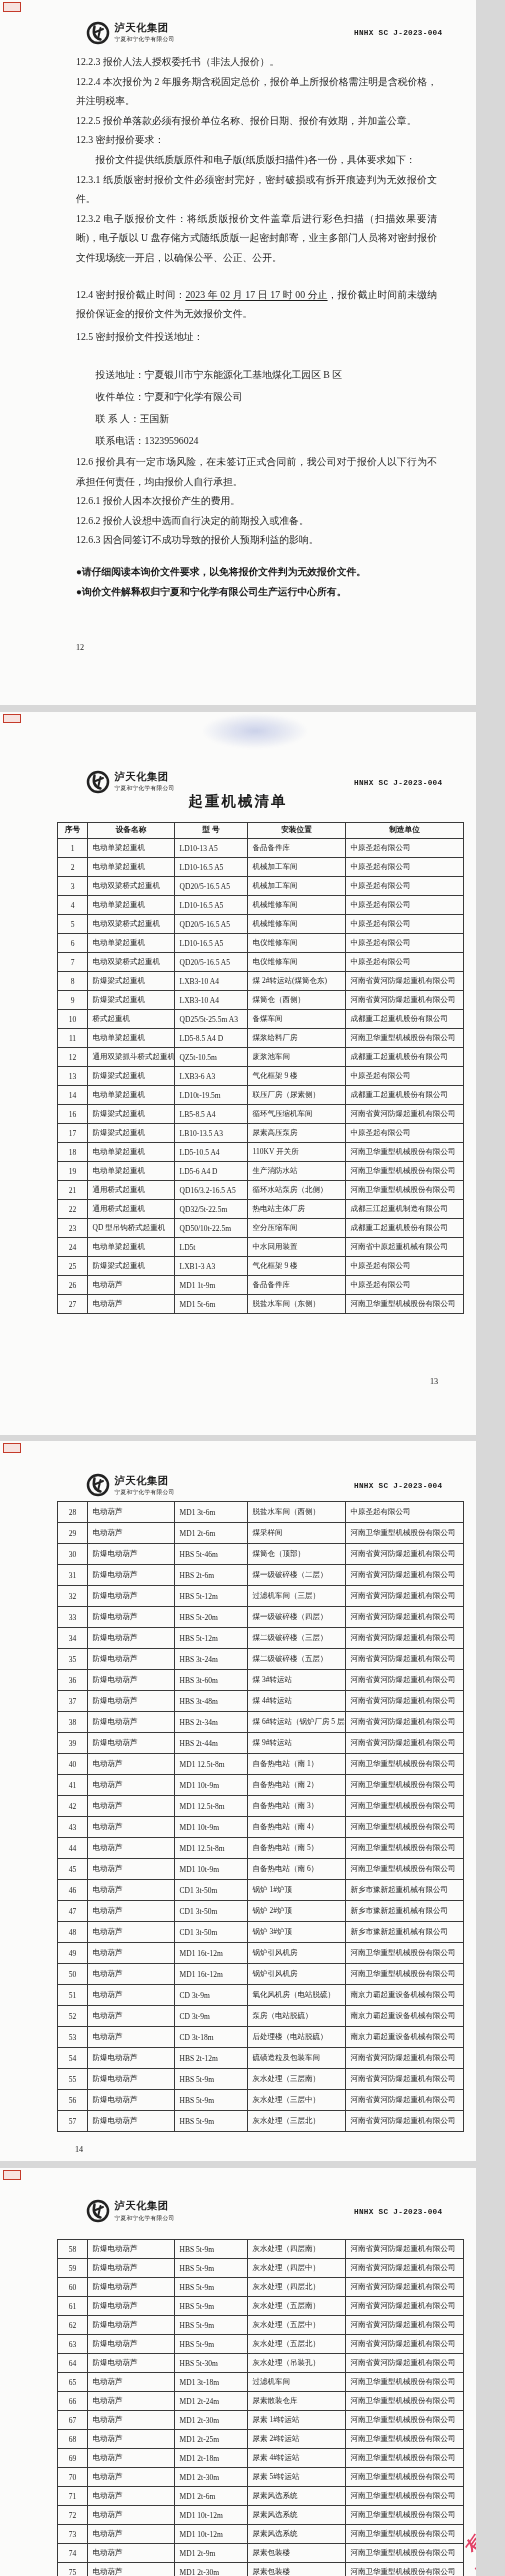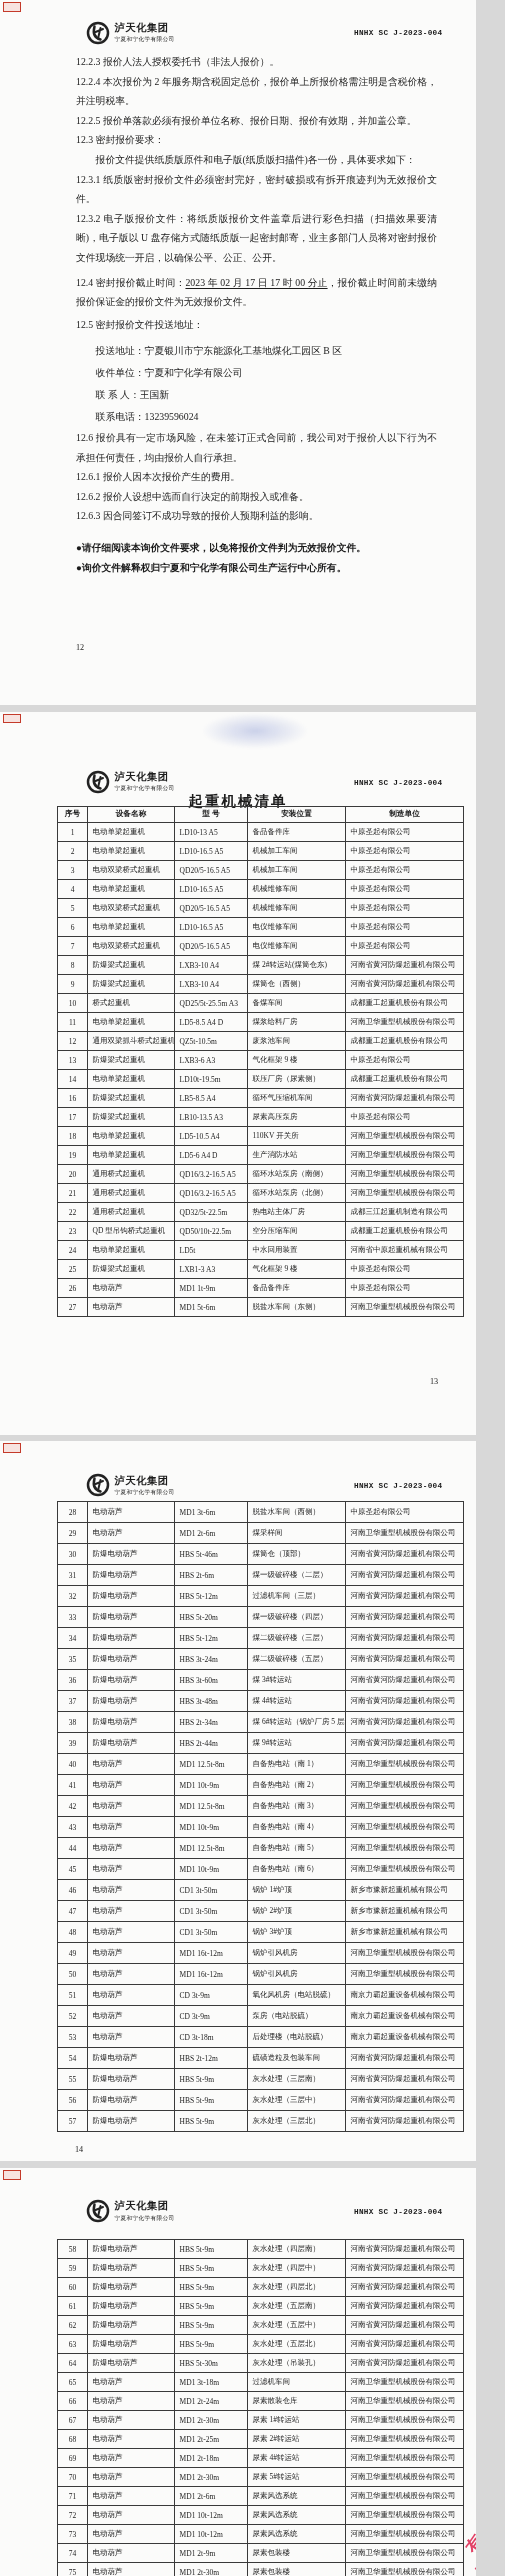--- a/index.html
+++ b/index.html
@@ -58,21 +58,21 @@
   }
   .machine-table th,.machine-table td{
     border:0.5px solid #3a3a3a;overflow:hidden;white-space:nowrap;
   }
   .machine-table th{height:15.5px;font-size:7.7px;font-weight:bold;text-align:center;padding:0;}
   .machine-table td{padding:0 0 0 4.6px;}
   .machine-table td.c0{text-align:center;padding:0;}
   .t2 tbody tr{height:19px}
   .t3 tbody tr{height:21px}
   .t4 tbody tr{height:19px}
-  #p2 .machine-table{top:94px}
+  #p2 .machine-table{top:110px}
   #p3 .machine-table{top:60px}
   #p4 .machine-table{top:71px}
 
   .page-number{position:absolute;font-size:8.2px;}
   #p1 .page-number{left:76px;top:643px}
   #p2 .page-number{left:430px;top:665px}
   #p3 .page-number{left:75px;top:704px}
 
   #p1 .logo-block{top:20.6px}   #p1 .doc-number{top:29px}
   #p2 .logo-block{top:58px}  #p2 .doc-number{top:67px}
@@ -113,23 +113,23 @@
   </div>
   <div class="doc-number">HNHX SC J-2023-004</div>
   <div class="body-text">
       <p>12.2.3 报价人法人授权委托书（非法人报价）。</p>
       <p>12.2.4  本次报价为 2 年服务期含税固定总价，报价单上所报价格需注明是含税价格，并注明税率。</p>
       <p>12.2.5 报价单落款必须有报价单位名称、报价日期、报价有效期，并加盖公章。</p>
       <p>12.3 密封报价要求：</p>
       <p class="indent">报价文件提供纸质版原件和电子版(纸质版扫描件)各一份，具体要求如下：</p>
       <p>12.3.1 纸质版密封报价文件必须密封完好，密封破损或有拆开痕迹判为无效报价文件。</p>
       <p>12.3.2 电子版报价文件：将纸质版报价文件盖章后进行彩色扫描（扫描效果要清晰)，电子版以 U 盘存储方式随纸质版一起密封邮寄，业主多部门人员将对密封报价文件现场统一开启，以确保公平、公正、公开。</p>
-      <p style="margin-top: 5px;"><span>12.4 密封报价截止时间：</span><span class="u">2023 年 02 月 17 日 17 时 00 分止</span><span>，报价截止时间前未缴纳报价保证金的报价文件为无效报价文件。</span></p>
+      <p style="margin-top: 17px;"><span>12.4 密封报价截止时间：</span><span class="u">2023 年 02 月 17 日 17 时 00 分止</span><span>，报价截止时间前未缴纳报价保证金的报价文件为无效报价文件。</span></p>
       <p style="margin-top: 3.6px;">12.5 密封报价文件投送地址：</p>
-      <p class="contact" style="margin-top: 5px;">投送地址：宁夏银川市宁东能源化工基地煤化工园区 B 区</p>
+      <p class="contact" style="margin-top: 17px;">投送地址：宁夏银川市宁东能源化工基地煤化工园区 B 区</p>
       <p class="contact">收件单位：宁夏和宁化学有限公司</p>
       <p class="contact">联 系 人：王国新</p>
       <p class="contact">联系电话：13239596024</p>
       <p>12.6 报价具有一定市场风险，在未签订正式合同前，我公司对于报价人以下行为不承担任何责任，均由报价人自行承担。</p>
       <p>12.6.1 报价人因本次报价产生的费用。</p>
       <p>12.6.2 报价人设想中选而自行决定的前期投入或准备。</p>
       <p>12.6.3 因合同签订不成功导致的报价人预期利益的影响。</p>
       <p class="bold" style="margin-top: 12.4px;">●请仔细阅读本询价文件要求，以免将报价文件判为无效报价文件。</p>
       <p class="bold">●询价文件解释权归宁夏和宁化学有限公司生产运行中心所有。</p>
     </div>
@@ -293,27 +293,20 @@
           <td class="c4">河南卫华重型机械股份有限公司</td>
         </tr>
         <tr>
           <td class="c0">19</td>
           <td class="c1">电动单梁起重机</td>
           <td class="c2">LD5-6 A4 D</td>
           <td class="c3">生产消防水站</td>
           <td class="c4">河南卫华重型机械股份有限公司</td>
         </tr>
         <tr>
-          <td class="c0">20</td>
-          <td class="c1">通用桥式起重机</td>
-          <td class="c2">QD16/3.2-16.5 A5</td>
-          <td class="c3">循环水站泵房（南侧）</td>
-          <td class="c4">河南卫华重型机械股份有限公司</td>
-        </tr>
-        <tr>
           <td class="c0">21</td>
           <td class="c1">通用桥式起重机</td>
           <td class="c2">QD16/3.2-16.5 A5</td>
           <td class="c3">循环水站泵房（北侧）</td>
           <td class="c4">河南卫华重型机械股份有限公司</td>
         </tr>
         <tr>
           <td class="c0">22</td>
           <td class="c1">通用桥式起重机</td>
           <td class="c2">QD32/5t-22.5m</td>

